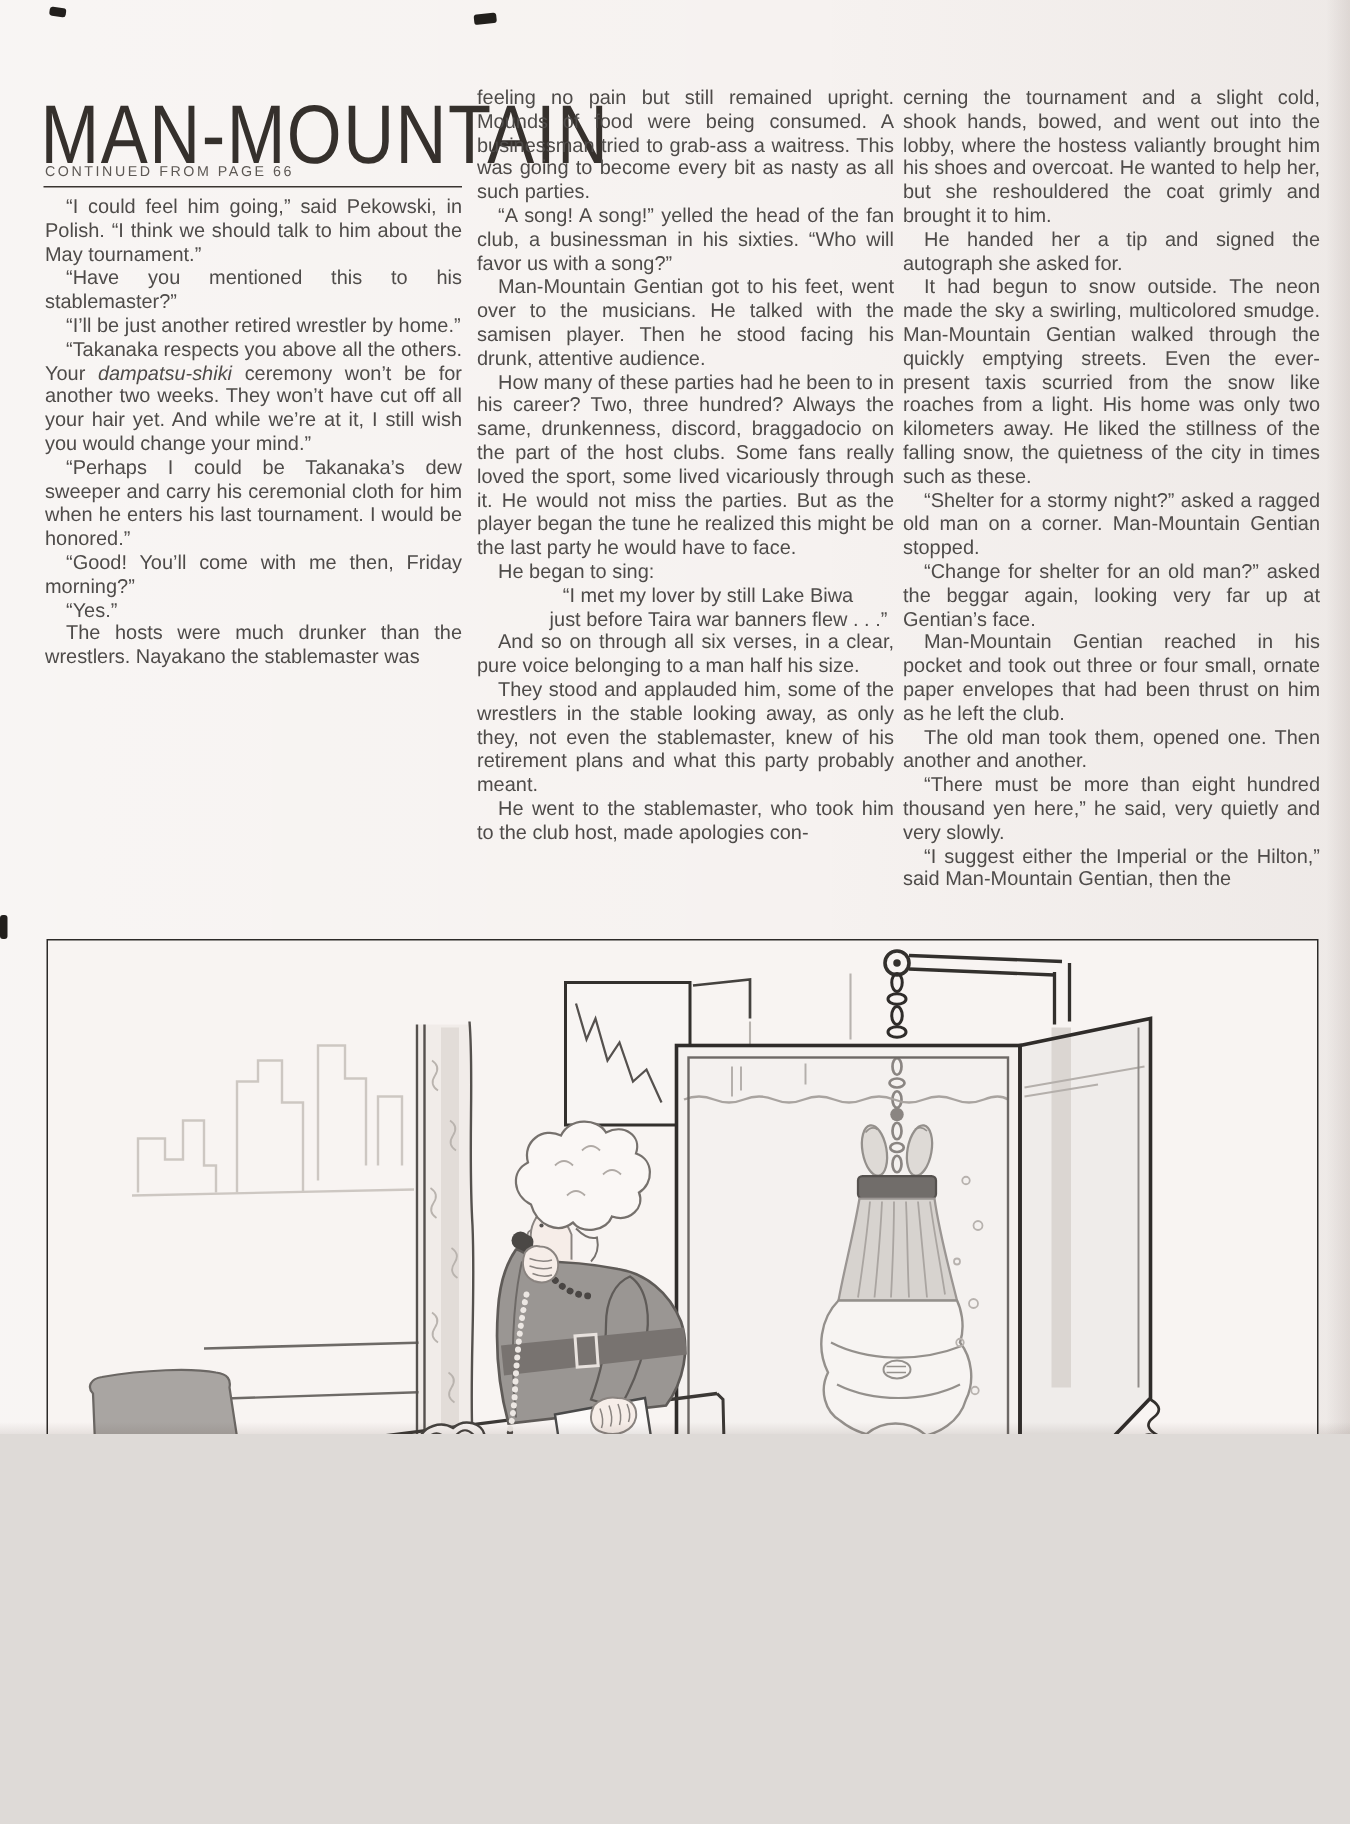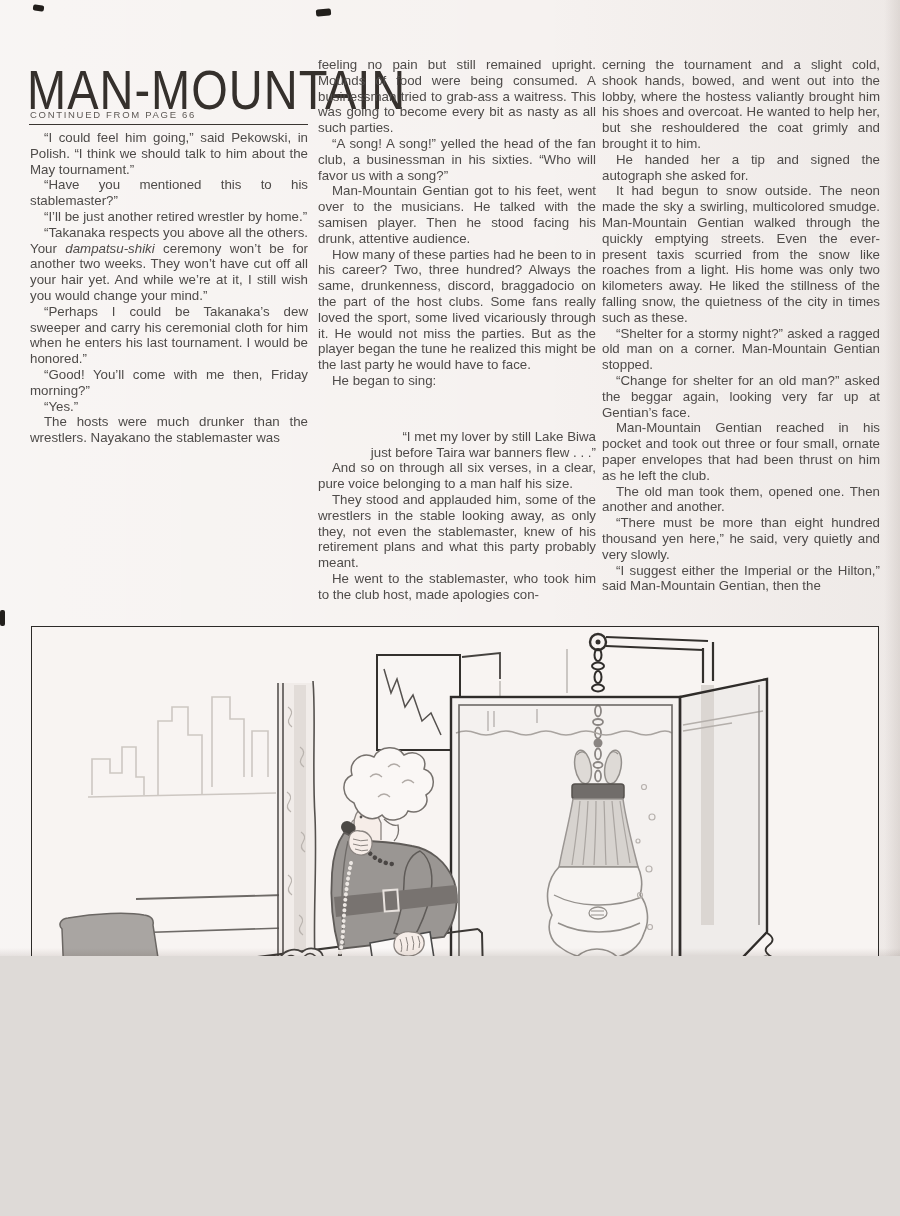--- a/index.html
+++ b/index.html
@@ -11,22 +11,22 @@
         font-size:47px;font-weight:300;letter-spacing:1px;color:#35302c;
         transform:scaleY(1.18);transform-origin:left top;white-space:nowrap;}
   .continued{position:absolute;left:30px;top:109px;font-size:9.5px;letter-spacing:1.7px;color:#5d5854;}
   .rule{position:absolute;left:29px;top:124px;width:279px;border-top:1.7px solid #3a3531;}
   .col{position:absolute;width:278px;text-align:justify;font-size:13.3px;line-height:15.8px;color:#4e4b49;}
   #col1{left:30px;top:130px;}
   #col2{left:318px;top:57px;}
   #col3{left:602px;top:57px;}
   .para{margin:0;text-indent:14px;}
   .para.no-indent{text-indent:0;}
-  .para.verse{text-indent:0;padding-left:30px;text-align:right;margin-top:40px;}
-  .para.verse2{text-indent:0;padding-left:44px;text-align:right;}
+  .para.verse{text-indent:0;padding-left:30px;text-align:center;}
+  .para.verse2{text-indent:0;padding-left:44px;text-align:center;}
   .cartoon{position:absolute;left:31px;top:626px;width:846px;height:566px;
         border:1.7px solid #2c2a28;background:#f8f4f2;}
   .cartoon svg{position:absolute;left:0;top:0;}
   .signature{position:absolute;left:558px;top:468px;font-family:"DejaVu Serif",serif;
         font-style:italic;font-size:33px;color:#2f2d2b;letter-spacing:-1px;transform:rotate(-4deg);}
   .caption{position:absolute;left:0;bottom:6px;width:100%;text-align:center;
         font-style:italic;font-size:14px;color:#4a4846;letter-spacing:.2px;}
   .speck{position:absolute;background:#221f1c;border-radius:2px;}
   #speck-a{left:33px;top:5px;width:11px;height:6px;transform:rotate(8deg);}
   #speck-b{left:316px;top:9px;width:15px;height:7px;transform:rotate(-6deg);}

